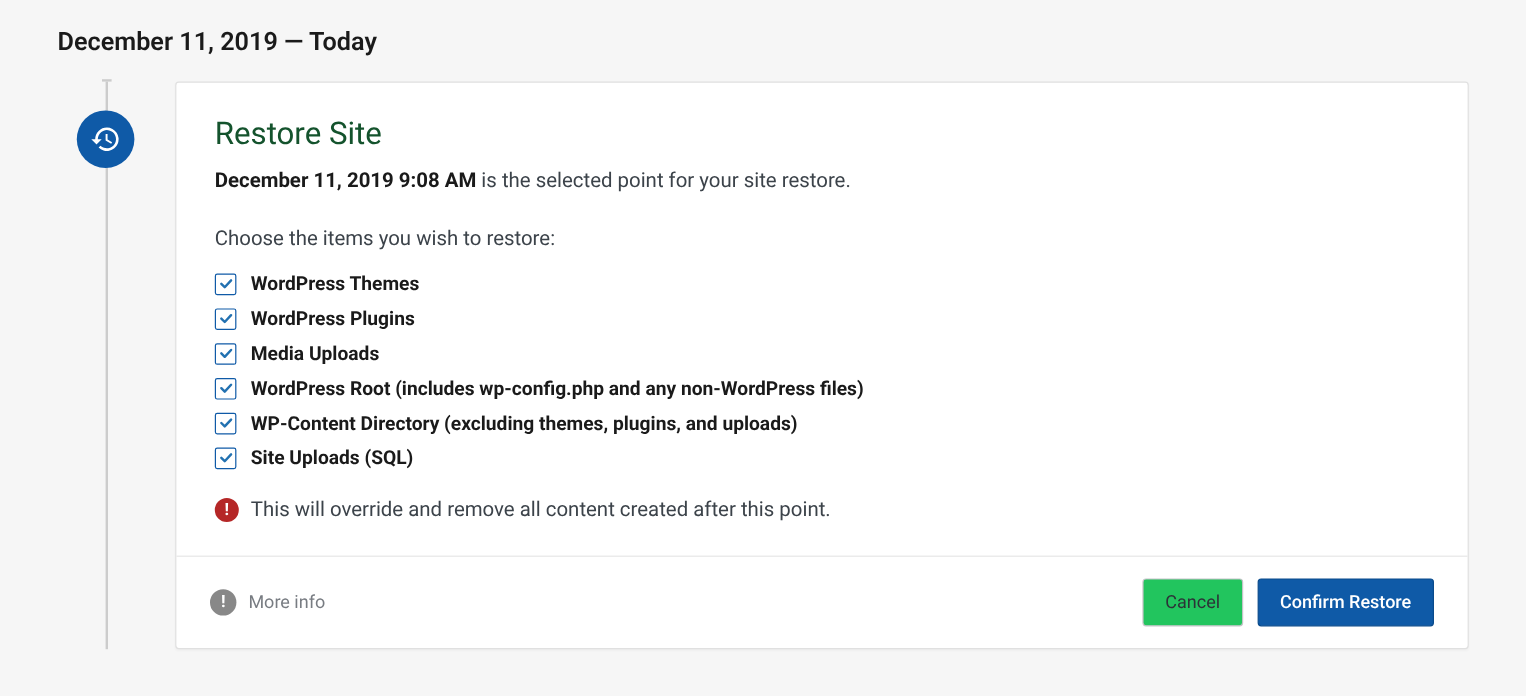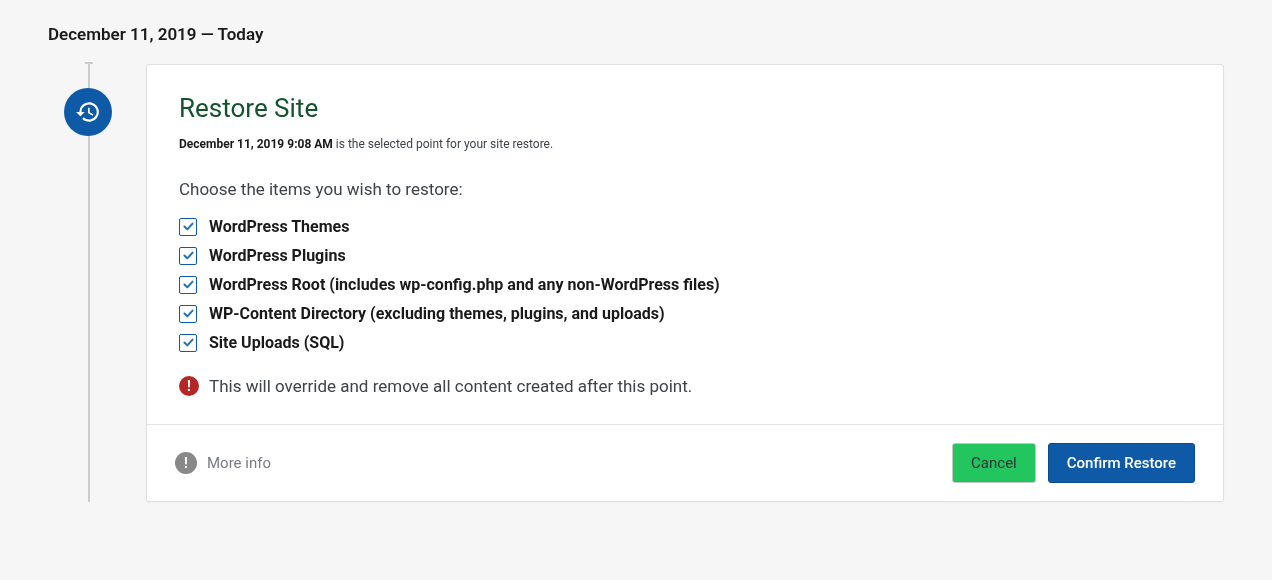--- a/index.html
+++ b/index.html
@@ -11,21 +11,21 @@
     body {
       font-family: -apple-system, BlinkMacSystemFont, "Segoe UI", Roboto, Helvetica, Arial, sans-serif;
       background: #f6f6f6;
       color: #2c3338;
       width: 1272px;
       height: 580px;
       padding: 24px 48px;
     }
 
     .date-header {
-      font-size: 17px;
+      font-size: 21px;
       font-weight: 600;
       color: #1a1a1a;
       margin-bottom: 8px;
     }
 
     .timeline-container {
       position: relative;
       padding-left: 40px;
     }
 
@@ -82,21 +82,21 @@
     }
 
     .panel-title {
       font-size: 26px;
       font-weight: 400;
       color: #14532d;
       margin-bottom: 14px;
     }
 
     .restore-point-line {
-      font-size: 12px;
+      font-size: 17px;
       color: #3c434a;
       margin-bottom: 28px;
     }
 
     .restore-point-line .bold {
       font-weight: 700;
       color: #1a1a1a;
     }
 
     .choose-line {
@@ -266,20 +266,28 @@
           </span>
           <span class="checkbox-label">WordPress Themes</span>
         </li>
         <li>
           <span class="cbx">
             <svg viewBox="0 0 16 16">
                 <polyline points="3,8 6.5,11.5 13,4.5"></polyline>
               </svg>
           </span>
           <span class="checkbox-label">WordPress Plugins</span>
+        </li>
+        <li>
+          <span class="cbx">
+            <svg viewBox="0 0 16 16">
+                <polyline points="3,8 6.5,11.5 13,4.5"></polyline>
+              </svg>
+          </span>
+          <span class="checkbox-label">Media Uploads</span>
         </li>
         <li>
           <span class="cbx">
             <svg viewBox="0 0 16 16">
                 <polyline points="3,8 6.5,11.5 13,4.5"></polyline>
               </svg>
           </span>
           <span class="checkbox-label">WordPress Root (includes wp-config.php and any non-WordPress files)</span>
         </li>
         <li>

